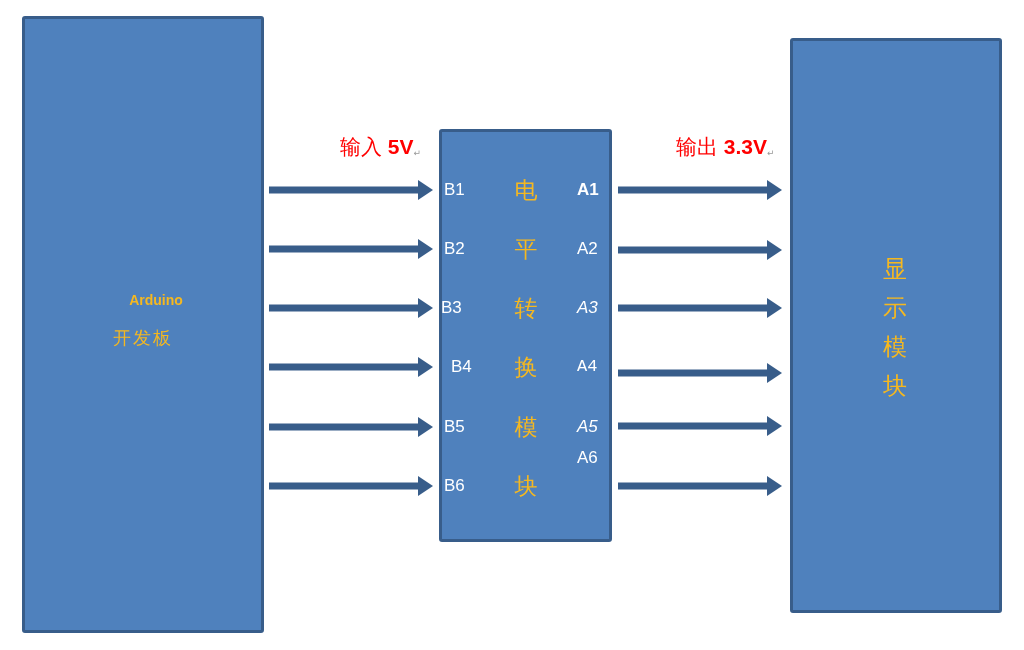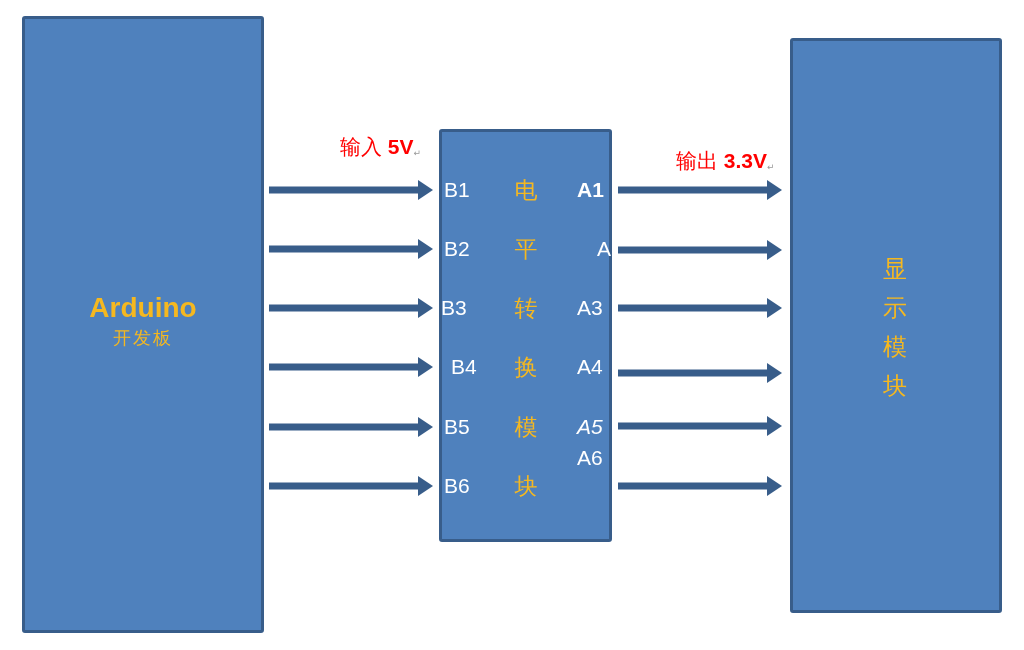--- a/index.html
+++ b/index.html
@@ -7,26 +7,26 @@
          font-family:"Liberation Sans", "DejaVu Sans", sans-serif; }
   .box { position:absolute; background:#4f81bd; border:3px solid #385d8a;
          border-radius:3px; box-sizing:border-box; }
   #box-left { left:22px; top:16px; width:242px; height:617px; }
   #box-mid { left:439px; top:129px; width:173px; height:413px; }
   #box-right { left:790px; top:38px; width:212px; height:575px; }
   .label-red { position:absolute; color:#ff0000; font-size:21px; font-weight:bold; white-space:nowrap;margin-left:36px; }
   .label-red .cn { font-weight:normal; font-family:"DejaVu Sans", sans-serif; }
   .ret { color:#999; font-size:9px; font-weight:normal; vertical-align:-2px; }
   #label-in { left:304px; top:133px; }
-  #label-out { left:640px; top:147px; }
-  .pin { position:absolute; color:#ffffff; font-size:21px; line-height:24px; }
+  #label-out { left:640px; top:133px; }
+  .pin { position:absolute; color:#ffffff; font-size:17px; line-height:24px; }
   .mid-char { position:absolute; color:#f5b820; font-size:23px; line-height:24px;
               font-family:"DejaVu Sans", sans-serif; left:513px; width:26px; text-align:center; }
   .left-title { position:absolute; left:22px; width:242px; text-align:center; color:#f5b820; }
-  #arduino-name { top:292px; font-size:28px; font-weight:bold; }
+  #arduino-name { top:292px; font-size:14px; font-weight:bold;padding-left:13px; }
   #arduino-sub { top:326px; font-size:18px; font-family:"DejaVu Sans", sans-serif; letter-spacing:2px; }
   .right-char { position:absolute; left:880px; width:30px; text-align:center; color:#f5b820;
                 font-size:24px; font-family:"DejaVu Sans", sans-serif; line-height:28px; }
   svg.arrows { position:absolute; left:0; top:0; }
 </style>
 </head>
 <body>
 
 <div class="box" id="box-left"></div>
 <div class="left-title" id="arduino-name">Arduino</div>
@@ -41,27 +41,27 @@
   <span>3.3V</span><span class="ret">↵</span>
 </div>
 
 <div class="box" id="box-mid"></div>
 <div id="mid-content">
     <div class="pin" style="left: 444px; top: 178px;">B1</div>
     <div class="mid-char" style="top: 178px;">电</div>
     <div class="pin" style="left: 577px; top: 178px; font-weight: bold;">A1</div>
     <div class="pin" style="left: 444px; top: 237px;">B2</div>
     <div class="mid-char" style="top: 237px;">平</div>
-    <div class="pin" style="left: 577px; top: 237px; margin-left: 20px;">A2</div>
+    <div class="pin" style="left: 577px; top: 237px;">A2</div>
     <div class="pin" style="left: 441px; top: 296px;">B3</div>
     <div class="mid-char" style="top: 296px;">转</div>
-    <div class="pin" style="left: 577px; top: 296px;">A3</div>
+    <div class="pin" style="left: 577px; top: 296px; font-style: italic;">A3</div>
     <div class="pin" style="left: 451px; top: 355px;">B4</div>
     <div class="mid-char" style="top: 355px;">换</div>
-    <div class="pin" style="left: 577px; top: 355px;">A4</div>
+    <div class="pin" style="left: 577px; top: 355px; font-family: Liberation Mono, monospace;">A4</div>
     <div class="pin" style="left: 444px; top: 415px;">B5</div>
     <div class="mid-char" style="top: 415px;">模</div>
     <div class="pin" style="left: 577px; top: 415px; font-style: italic;">A5</div>
     <div class="pin" style="left: 444px; top: 474px;">B6</div>
     <div class="mid-char" style="top: 474px;">块</div>
     <div class="pin" style="left: 577px; top: 446px;">A6</div>
   </div>
 
 <div class="box" id="box-right"></div>
 <div id="right-content">

